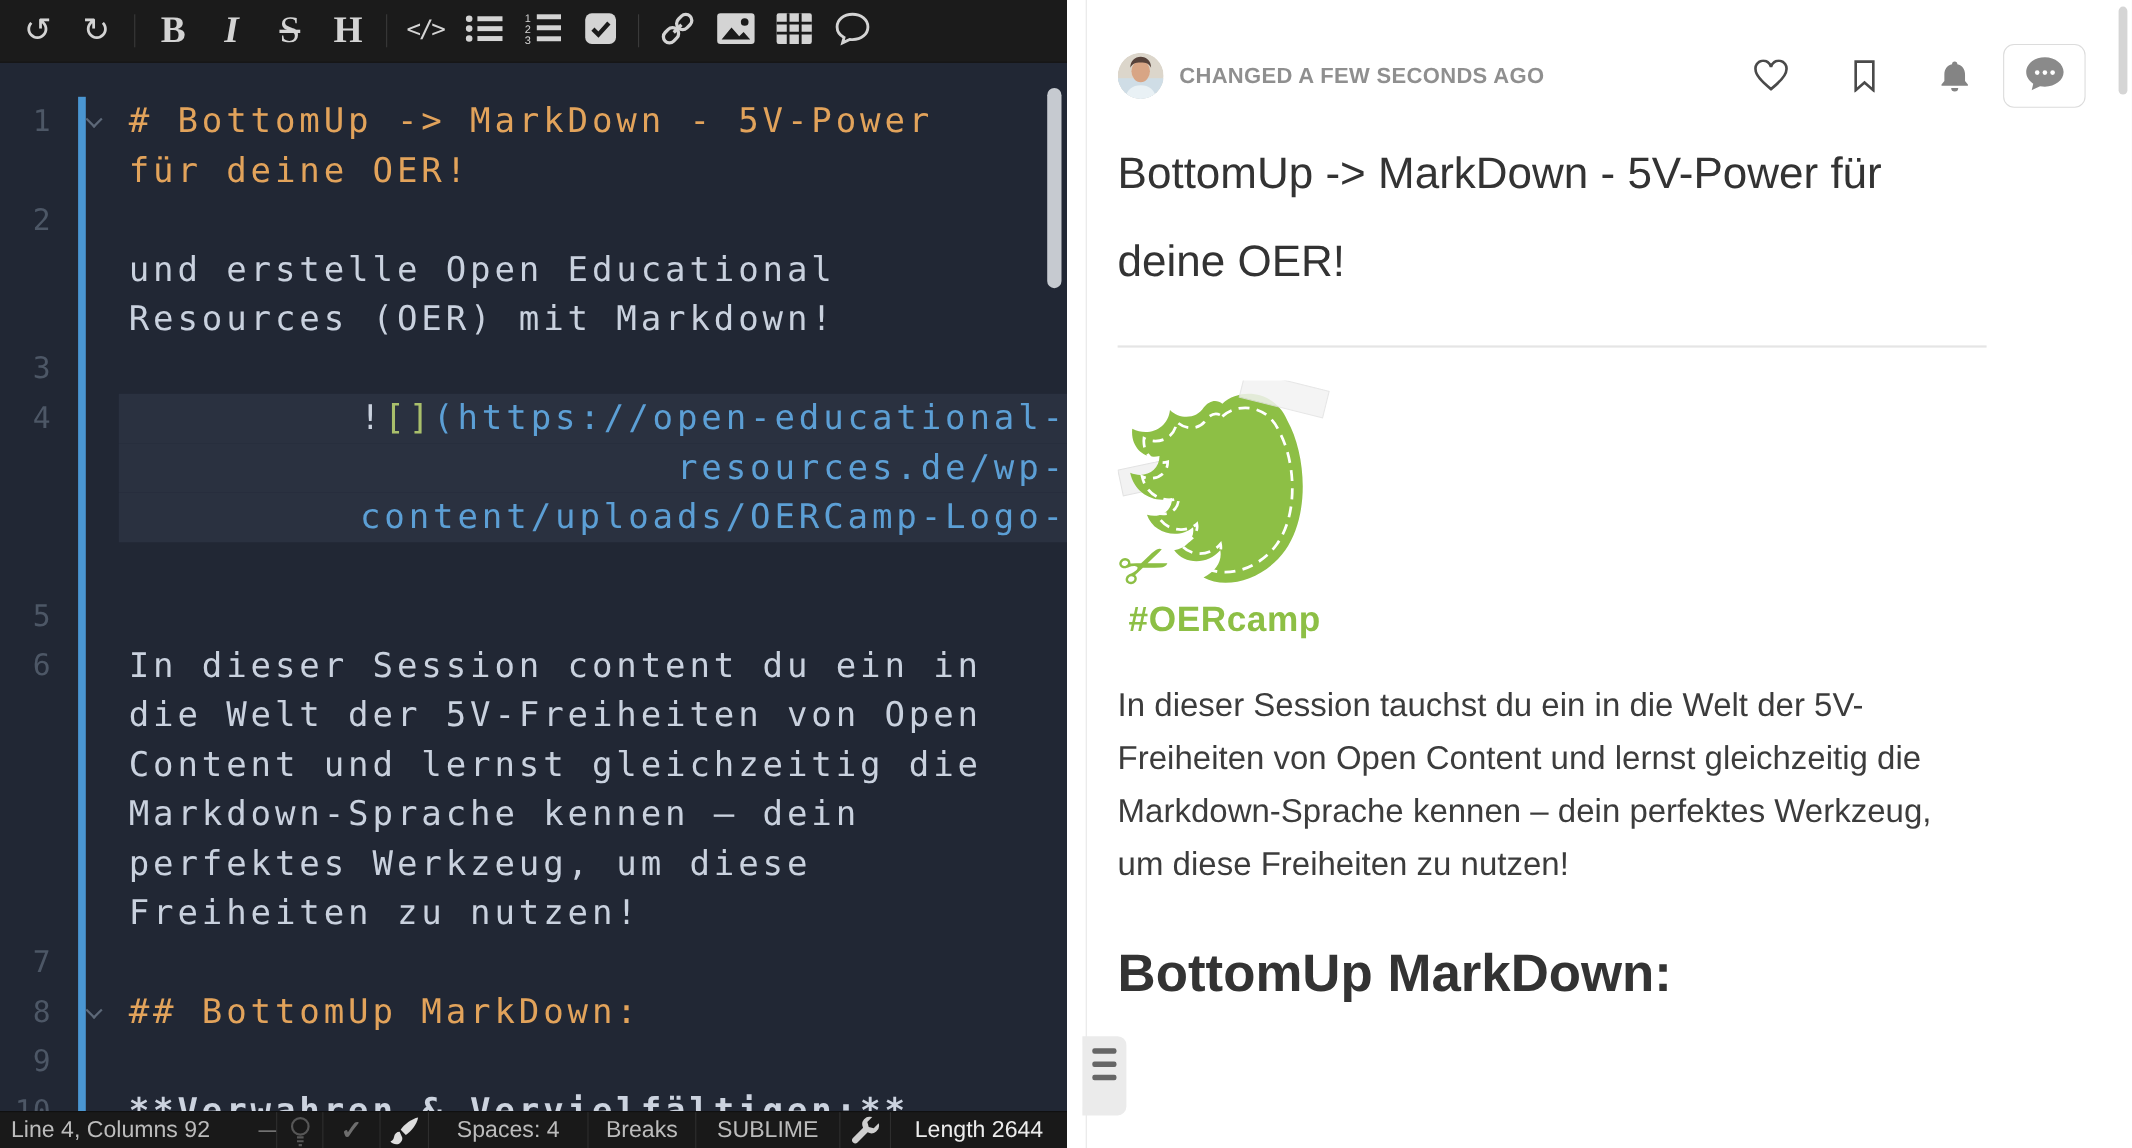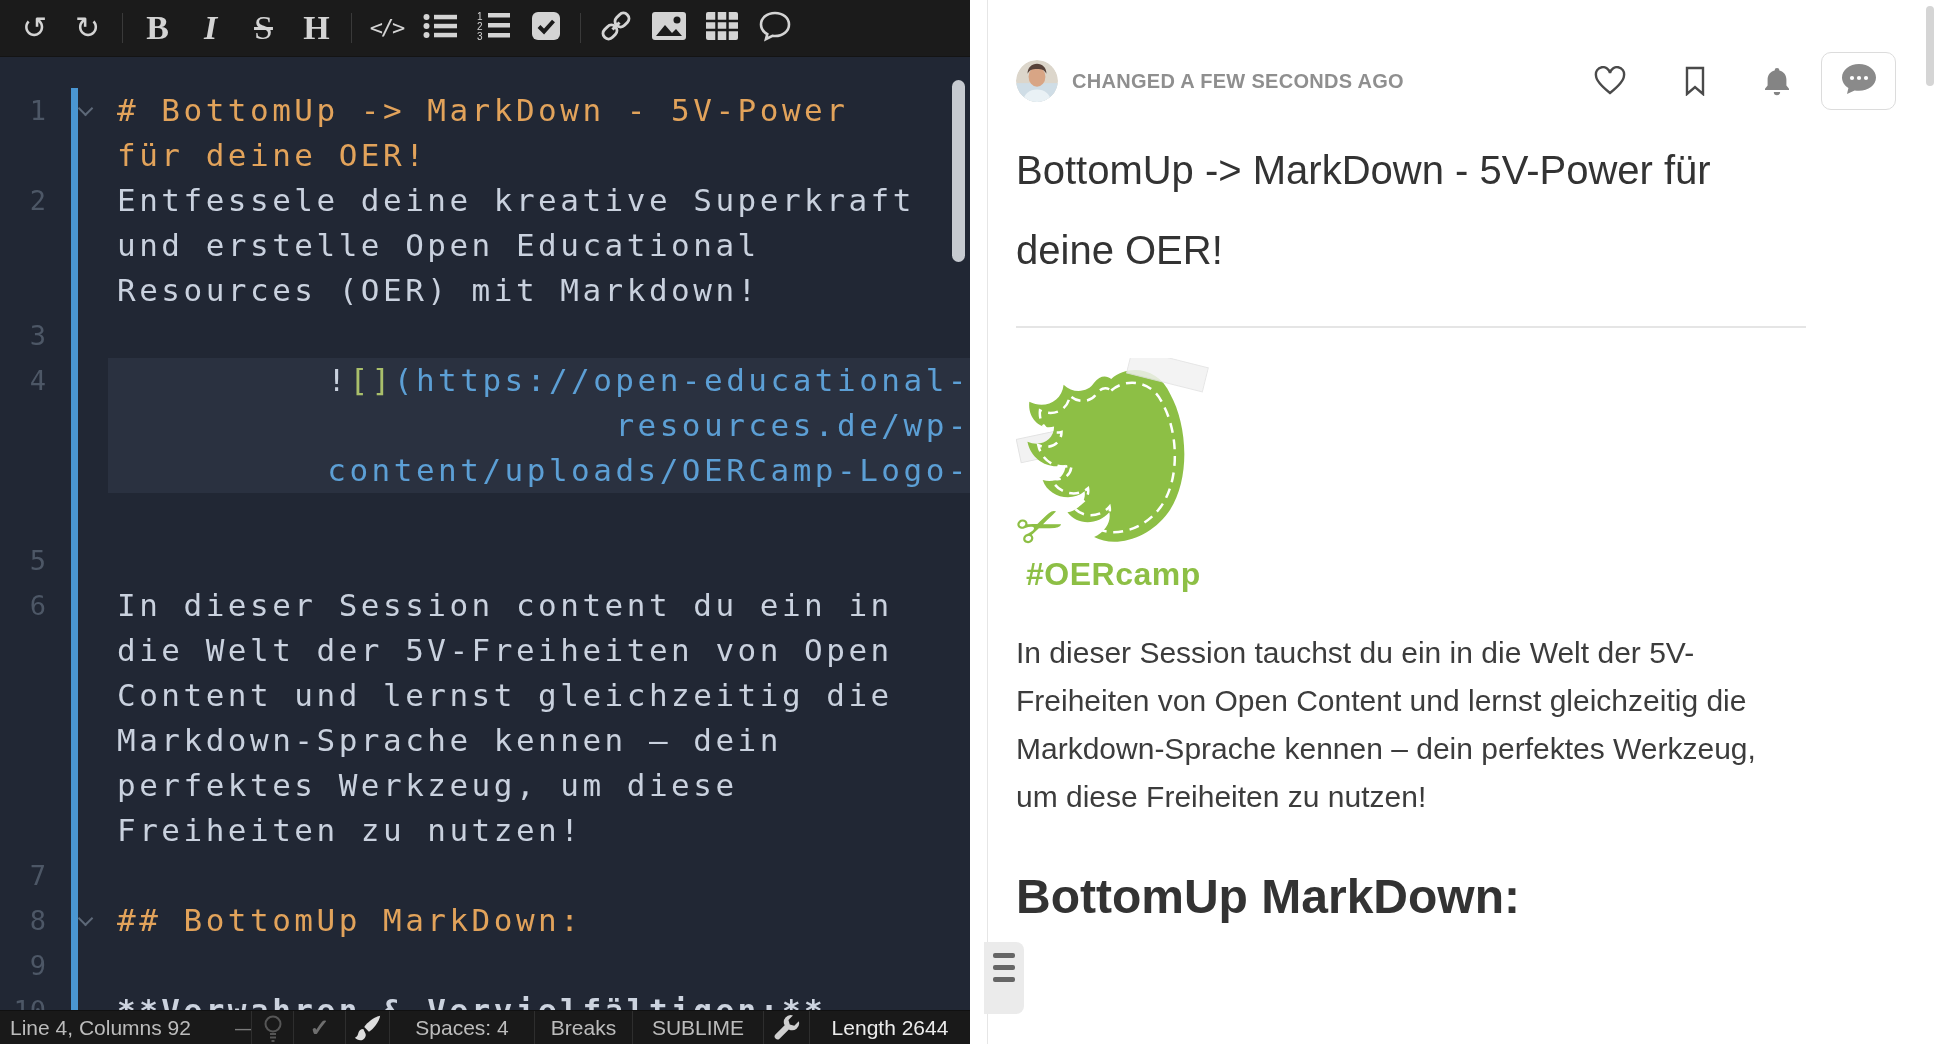--- a/index.html
+++ b/index.html
@@ -60,21 +60,21 @@
   .seg-length { flex:1; color:#ececec; border-right:none; }
   .check-glyph { color:#6e6e6e; font-size:24px; font-weight:bold; }
 
   
   .split-divider { position:absolute; left:970px; top:0; width:18px; height:1044px;
     background:#fff; border-right:1px solid #e6e6e6; }
 
   
   .preview-pane { position:absolute; left:989px; top:0; width:949px; height:1044px;
     background:#fff; overflow:hidden; }
-  .preview-inner { padding:40px 0 0 27px; width:905px;margin-top:12px; }
+  .preview-inner { padding:40px 0 0 27px; width:905px; }
 
   .doc-header { display:flex; align-items:center; height:58px; width:880px; }
   .avatar { width:42px; height:42px; border-radius:50%; overflow:hidden; flex:0 0 auto; }
   .changed-label { margin-left:14px; font-size:20px; font-weight:bold; color:#8f8f8f;
     letter-spacing:0.3px; }
   .hdr-icons { margin-left:auto; display:flex; align-items:center; gap:56px; }
   .hdr-icon { display:flex; align-items:center; cursor:pointer; }
   .comment-btn { margin-left:30px; width:75px; height:58px; border:1px solid #dcdcdc;
     border-radius:10px; display:flex; align-items:center; justify-content:center;
     cursor:pointer; background:#fff; }
@@ -187,21 +187,21 @@
           <span><svg width="34" height="32" viewBox="0 0 34 32">
               <path d="M17 3 C9 3 3 8 3 14.5 c0 4 2.5 7.5 6.3 9.6 L8 29 l6.5-3.2 c0.8 0.1 1.6 0.2 2.5 0.2 8 0 14-5 14-11.5 S25 3 17 3 Z" fill="none" stroke="#d4d4d4" stroke-width="2.6"></path>
             </svg></span>
         </div>
       </div>
 
     <div class="code" id="code">
       <div id="code-rows">
           <div class="crow"><span class="ln">1</span><span class="fold"><i class="chev"></i></span><div class="ctext"><span class="tok-h"># BottomUp -&gt; MarkDown - 5V-Power</span></div></div>
           <div class="crow"><span class="ln"></span><span class="fold"></span><div class="ctext"><span class="tok-h">für deine OER!</span></div></div>
-          <div class="crow"><span class="ln">2</span><span class="fold"></span><div class="ctext"><span class="tok-t">Entfessele deine kreative Superkraft</span></div></div>
+          <div class="crow"><span class="ln">2</span><span class="fold"></span></div>
           <div class="crow"><span class="ln"></span><span class="fold"></span><div class="ctext"><span class="tok-t">und erstelle Open Educational</span></div></div>
           <div class="crow"><span class="ln"></span><span class="fold"></span><div class="ctext"><span class="tok-t">Resources (OER) mit Markdown!</span></div></div>
           <div class="crow"><span class="ln">3</span><span class="fold"></span><div class="ctext"></div></div>
           <div class="crow"><span class="ln">4</span><span class="fold"></span><div class="ctext hl"><span class="tok-t">!</span><span class="tok-br">[]</span><span class="tok-url">(https://open-educational-</span></div></div>
           <div class="crow"><span class="ln"></span><span class="fold"></span><div class="ctext hl"><span class="tok-url">resources.de/wp-</span></div></div>
           <div class="crow"><span class="ln"></span><span class="fold"></span><div class="ctext hl"><span class="tok-url">content/uploads/OERCamp-Logo-</span></div></div>
           <div class="crow"><span class="ln"></span><span class="fold"></span></div>
           <div class="crow"><span class="ln">5</span><span class="fold"></span><div class="ctext"></div></div>
           <div class="crow"><span class="ln">6</span><span class="fold"></span><div class="ctext"><span class="tok-t">In dieser Session content du ein in</span></div></div>
           <div class="crow"><span class="ln"></span><span class="fold"></span><div class="ctext"><span class="tok-t">die Welt der 5V-Freiheiten von Open</span></div></div>

